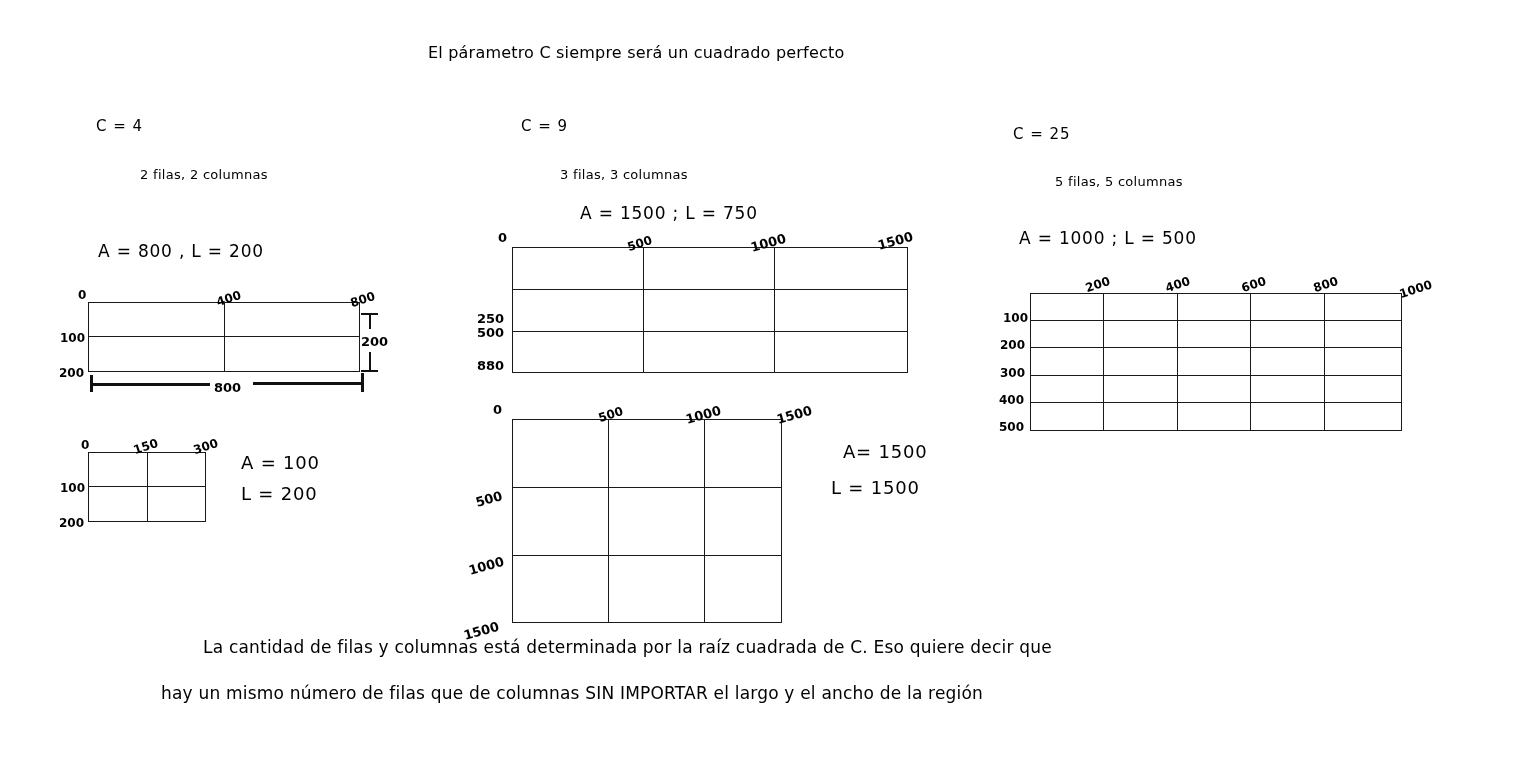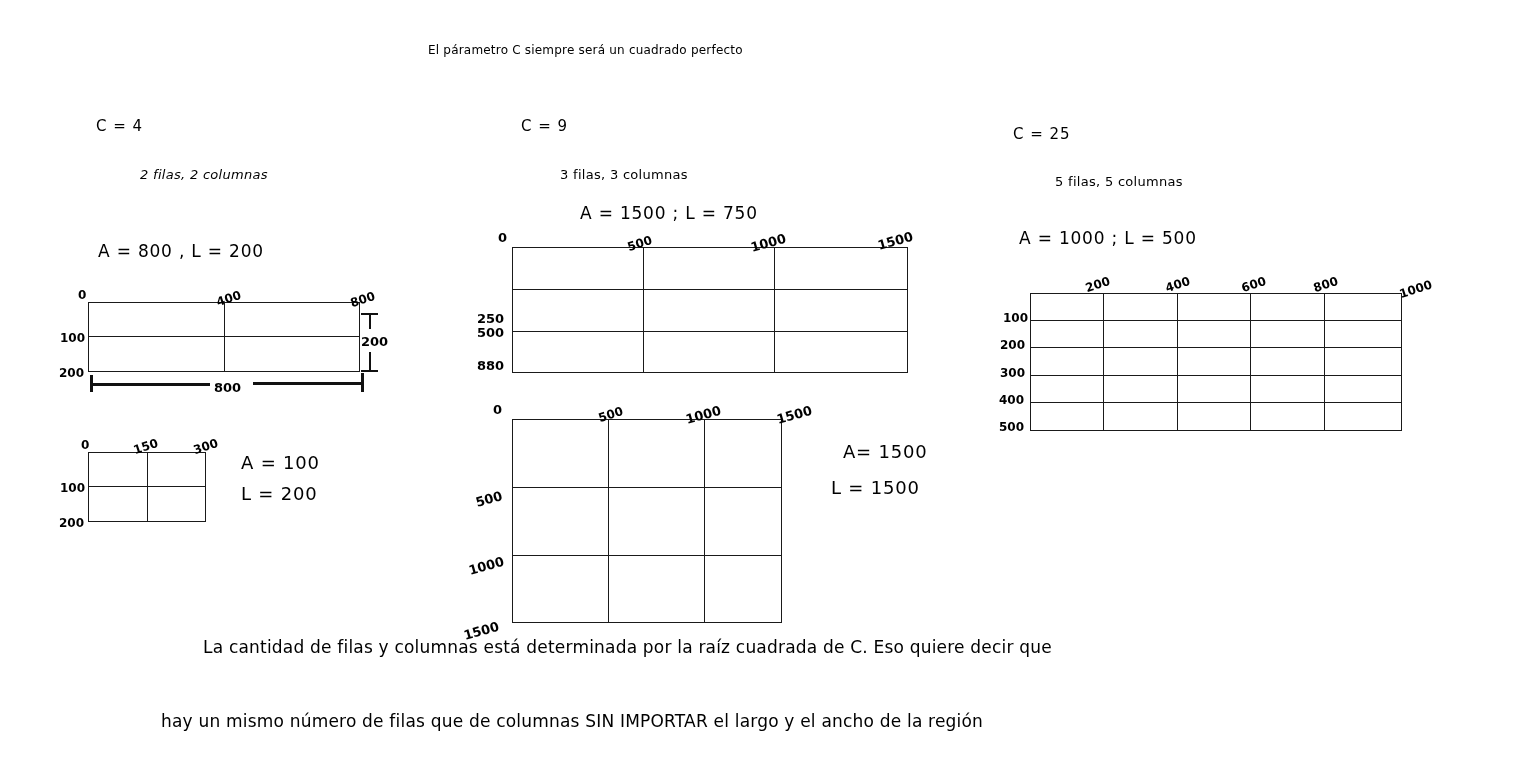--- a/index.html
+++ b/index.html
@@ -11,21 +11,21 @@
     width: 1532px;
     height: 757px;
     position: relative;
     font-family: "DejaVu Sans", sans-serif;
     color: #000000;
     overflow: hidden;
   }
   .abs { position: absolute; }
 
   .title-text {
-    font-size: 12px;
+    font-size: 16px;
     letter-spacing: 0.2px;
     white-space: nowrap;
   }
   .case-label {
     font-size: 15px;
     letter-spacing: 1px;
     white-space: nowrap;
   }
   .sub-label {
     font-size: 13px;
@@ -91,21 +91,21 @@
     transform-origin: left bottom;
     white-space: nowrap;
   }
 </style>
 </head>
 <body>
 
 <div class="abs title-text" style="left:428px; top:43px;">El párametro C siempre será un cuadrado perfecto</div>
 
 <div class="abs case-label" style="left:96px; top:117px;">C = 4</div>
-<div class="abs sub-label" style="left:140px; top:167px;font-style:italic;">2 filas, 2 columnas</div>
+<div class="abs sub-label" style="left:140px; top:167px;">2 filas, 2 columnas</div>
 <div class="abs al-label" style="left:98px; top:241px;">A = 800 ,  L = 200</div>
 
 <div class="grid thick" style="left:88px; top:302px; width:272px; height:70px;">
   <div class="line-h" style="top:0;"></div>
   <div class="line-h" style="top:34px;"></div>
   <div class="line-h" style="top:69px;"></div>
   <div class="line-v" style="left:0;"></div>
   <div class="line-v" style="left:136px;"></div>
   <div class="line-v" style="left:271px;"></div>
 </div>
@@ -210,13 +210,13 @@
 <div class="rot-tick" style="left:1244px; top:281px;">600</div>
 <div class="rot-tick" style="left:1316px; top:281px;">800</div>
 <div class="rot-tick" style="left:1402px; top:287px;">1000</div>
 <div class="abs tick" style="left:1003px; top:311px;">100</div>
 <div class="abs tick" style="left:1000px; top:338px;">200</div>
 <div class="abs tick" style="left:1000px; top:366px;">300</div>
 <div class="abs tick" style="left:999px; top:393px;">400</div>
 <div class="abs tick" style="left:999px; top:420px;">500</div>
 
 <div class="abs footer-text" style="left:203px; top:632px;">La cantidad de filas y columnas está determinada por la raíz cuadrada de C. Eso quiere decir que</div>
-<div class="abs footer-text" style="left:161px; top:678px;margin-top:28px;">hay un mismo número de filas que de columnas SIN IMPORTAR el largo y el ancho de la región</div>
+<div class="abs footer-text" style="left:161px; top:678px;">hay un mismo número de filas que de columnas SIN IMPORTAR el largo y el ancho de la región</div>
 
 </body></html>

